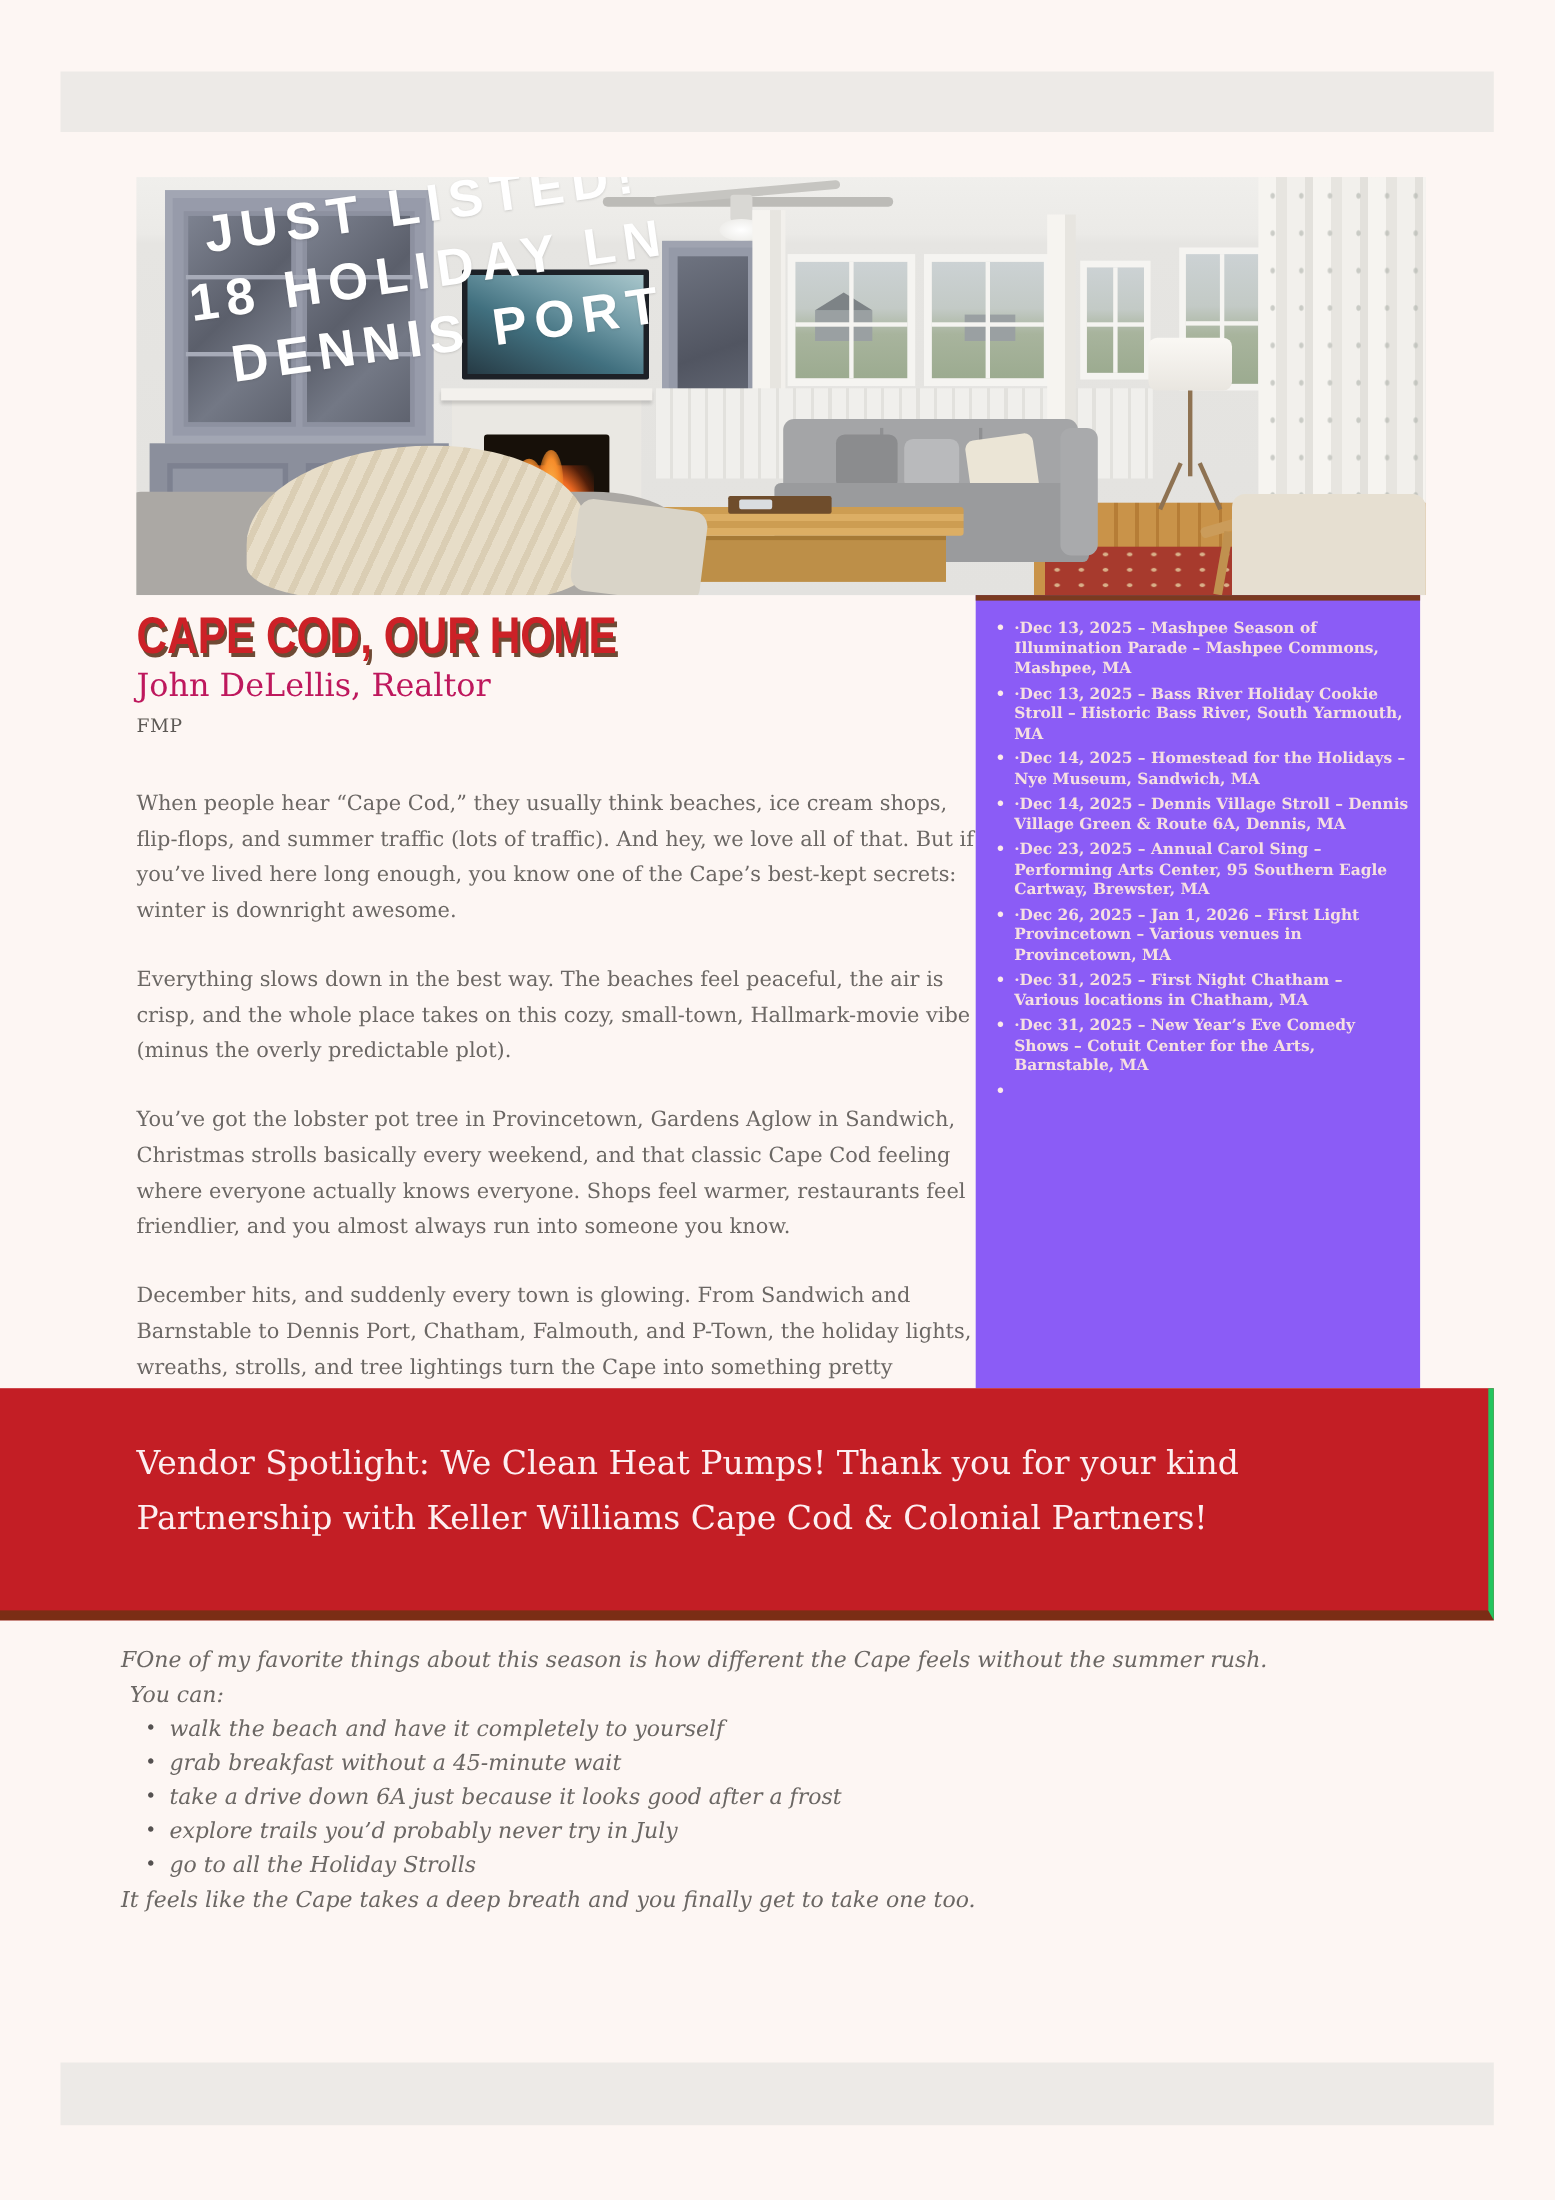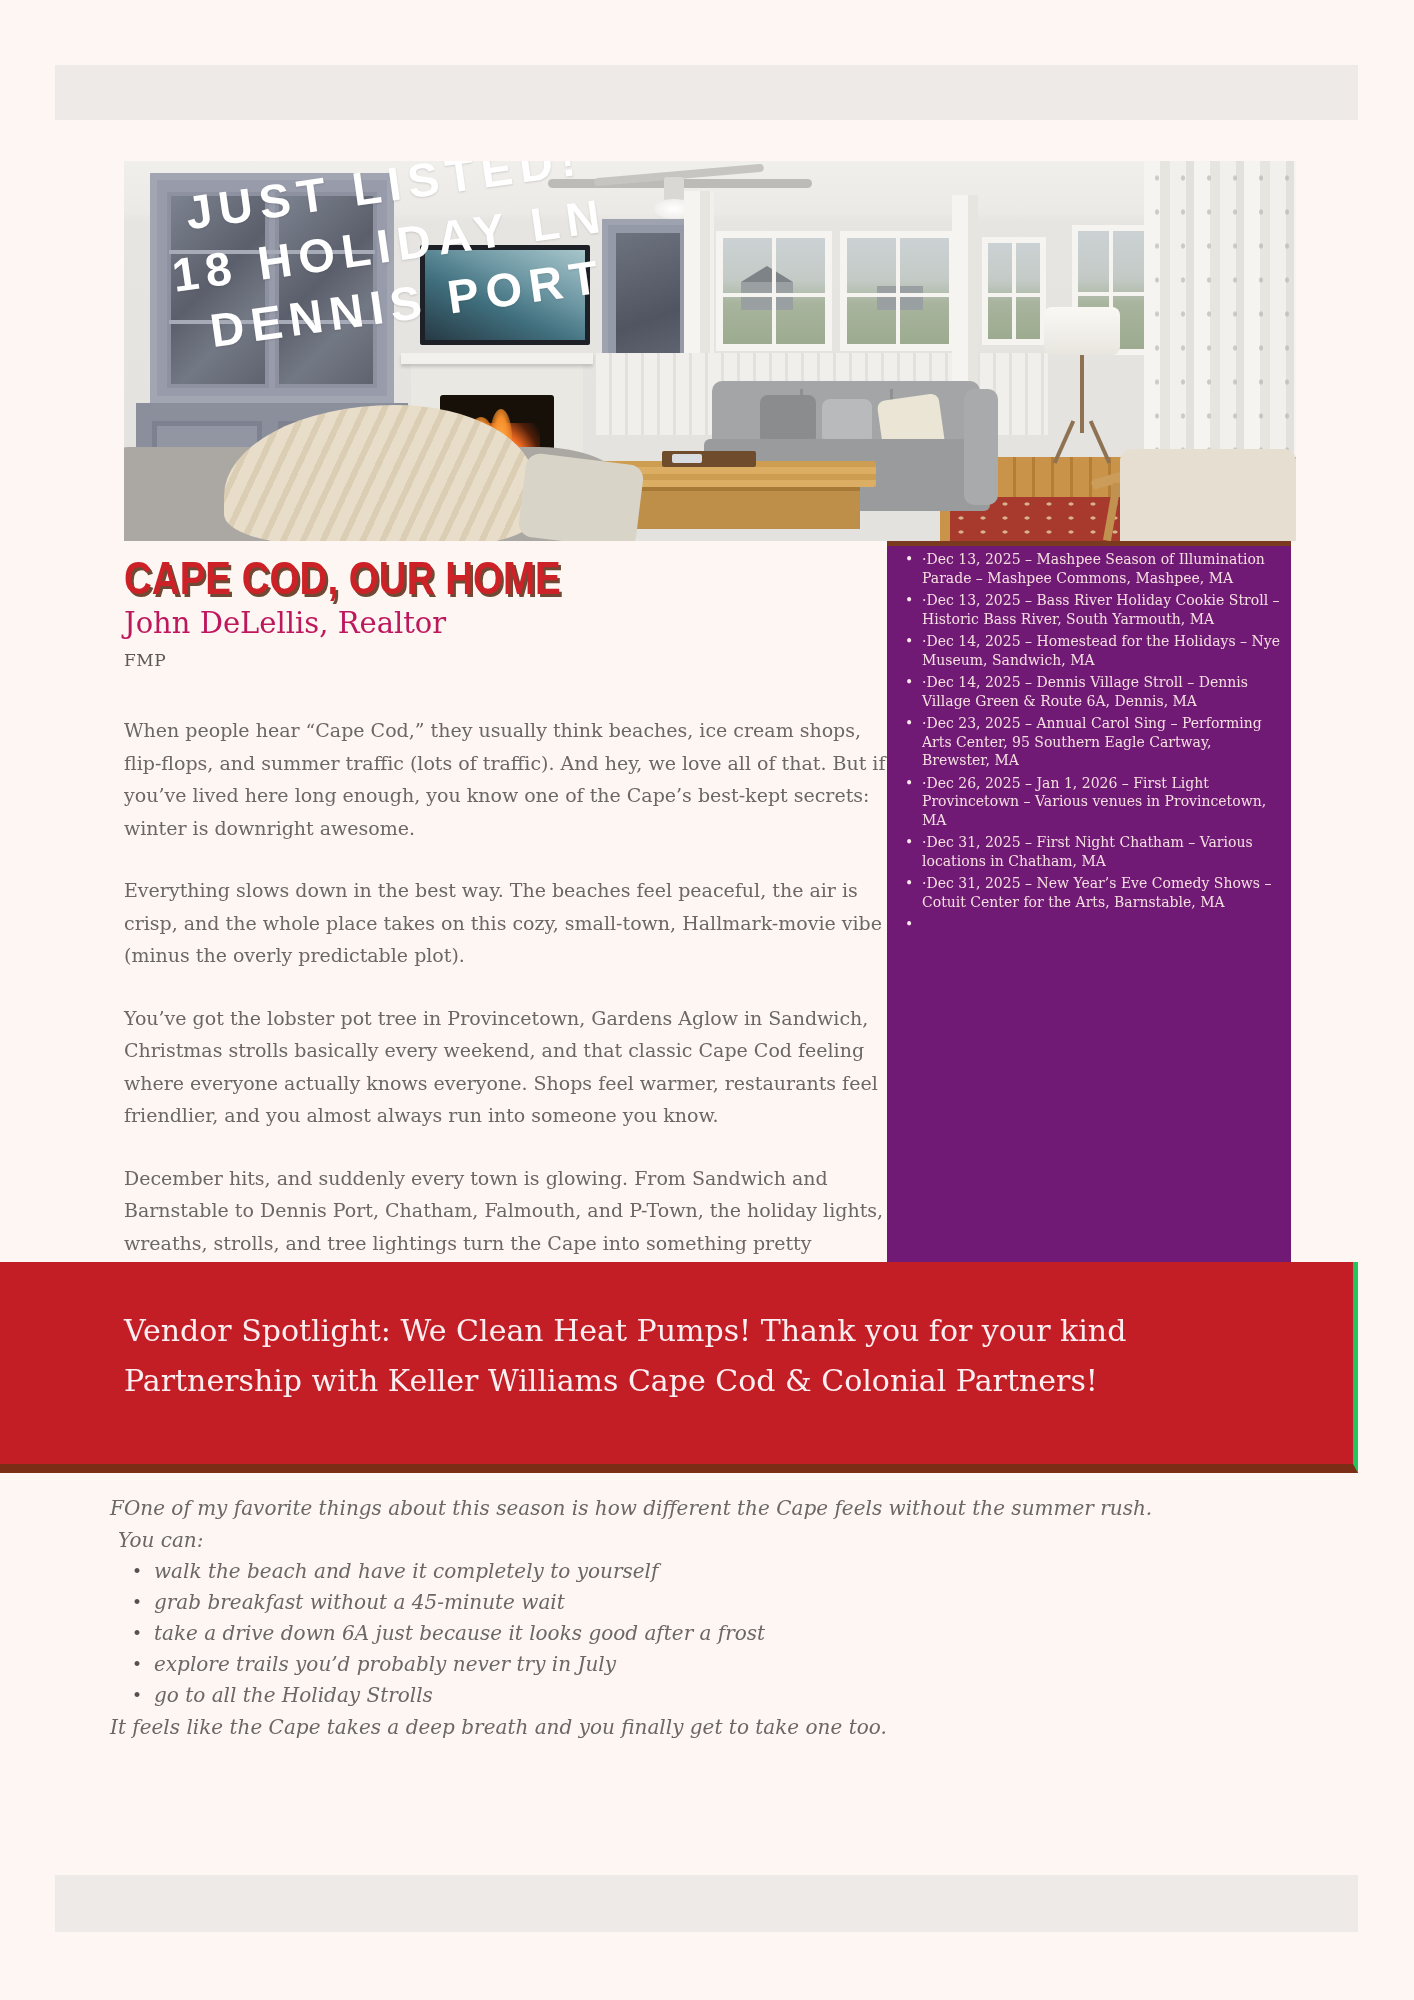--- a/index.html
+++ b/index.html
@@ -110,22 +110,22 @@
            text-shadow:3px 3px 0 #6e4a34; }
   #author { position:absolute; left:124px; top:606px; color:#be185d; font-size:29px; }
   #org { position:absolute; left:124px; top:650px; color:#5d5955; font-size:17px; letter-spacing:0.5px; }
 
   
   #article { position:absolute; left:124px; top:693px; width:778px; color:#6b6764;
              font-size:19px; line-height:32.5px;margin-top:21px; }
   #article p { margin-bottom:30px; }
 
   
-  #events { position:absolute; left:887px; top:541px; width:404px; height:721px; background:#701a75;
-            border-top:5px solid #7a3a20; padding:4px 10px 0 18px; }
+  #events { position:absolute; left:887px; top:541px; width:404px; height:721px; background:#8b5cf6;
+            border-top:5px solid #7a3a20; padding:16px 10px 0 18px;font-weight:bold; }
   #events ul { list-style:none; }
   #events li { position:relative; color:#f6dfe1; font-size:14px; line-height:18.5px; padding-left:17px; margin-bottom:4px; min-height:18px; }
   #events li::before { content:"•"; position:absolute; left:0; top:0; color:#fce9ea; font-size:14px; }
 
   
   #banner { position:absolute; left:0; top:1262px; width:1358px; height:211px; background:#c31e25;
             border-right:5px solid #22c55e; border-bottom:9px solid #7b2d15; }
   #banner .banner-text { position:absolute; left:124px; top:44px; width:1062px; color:#fdeff1;
                          font-size:30px; line-height:50px; }
 

